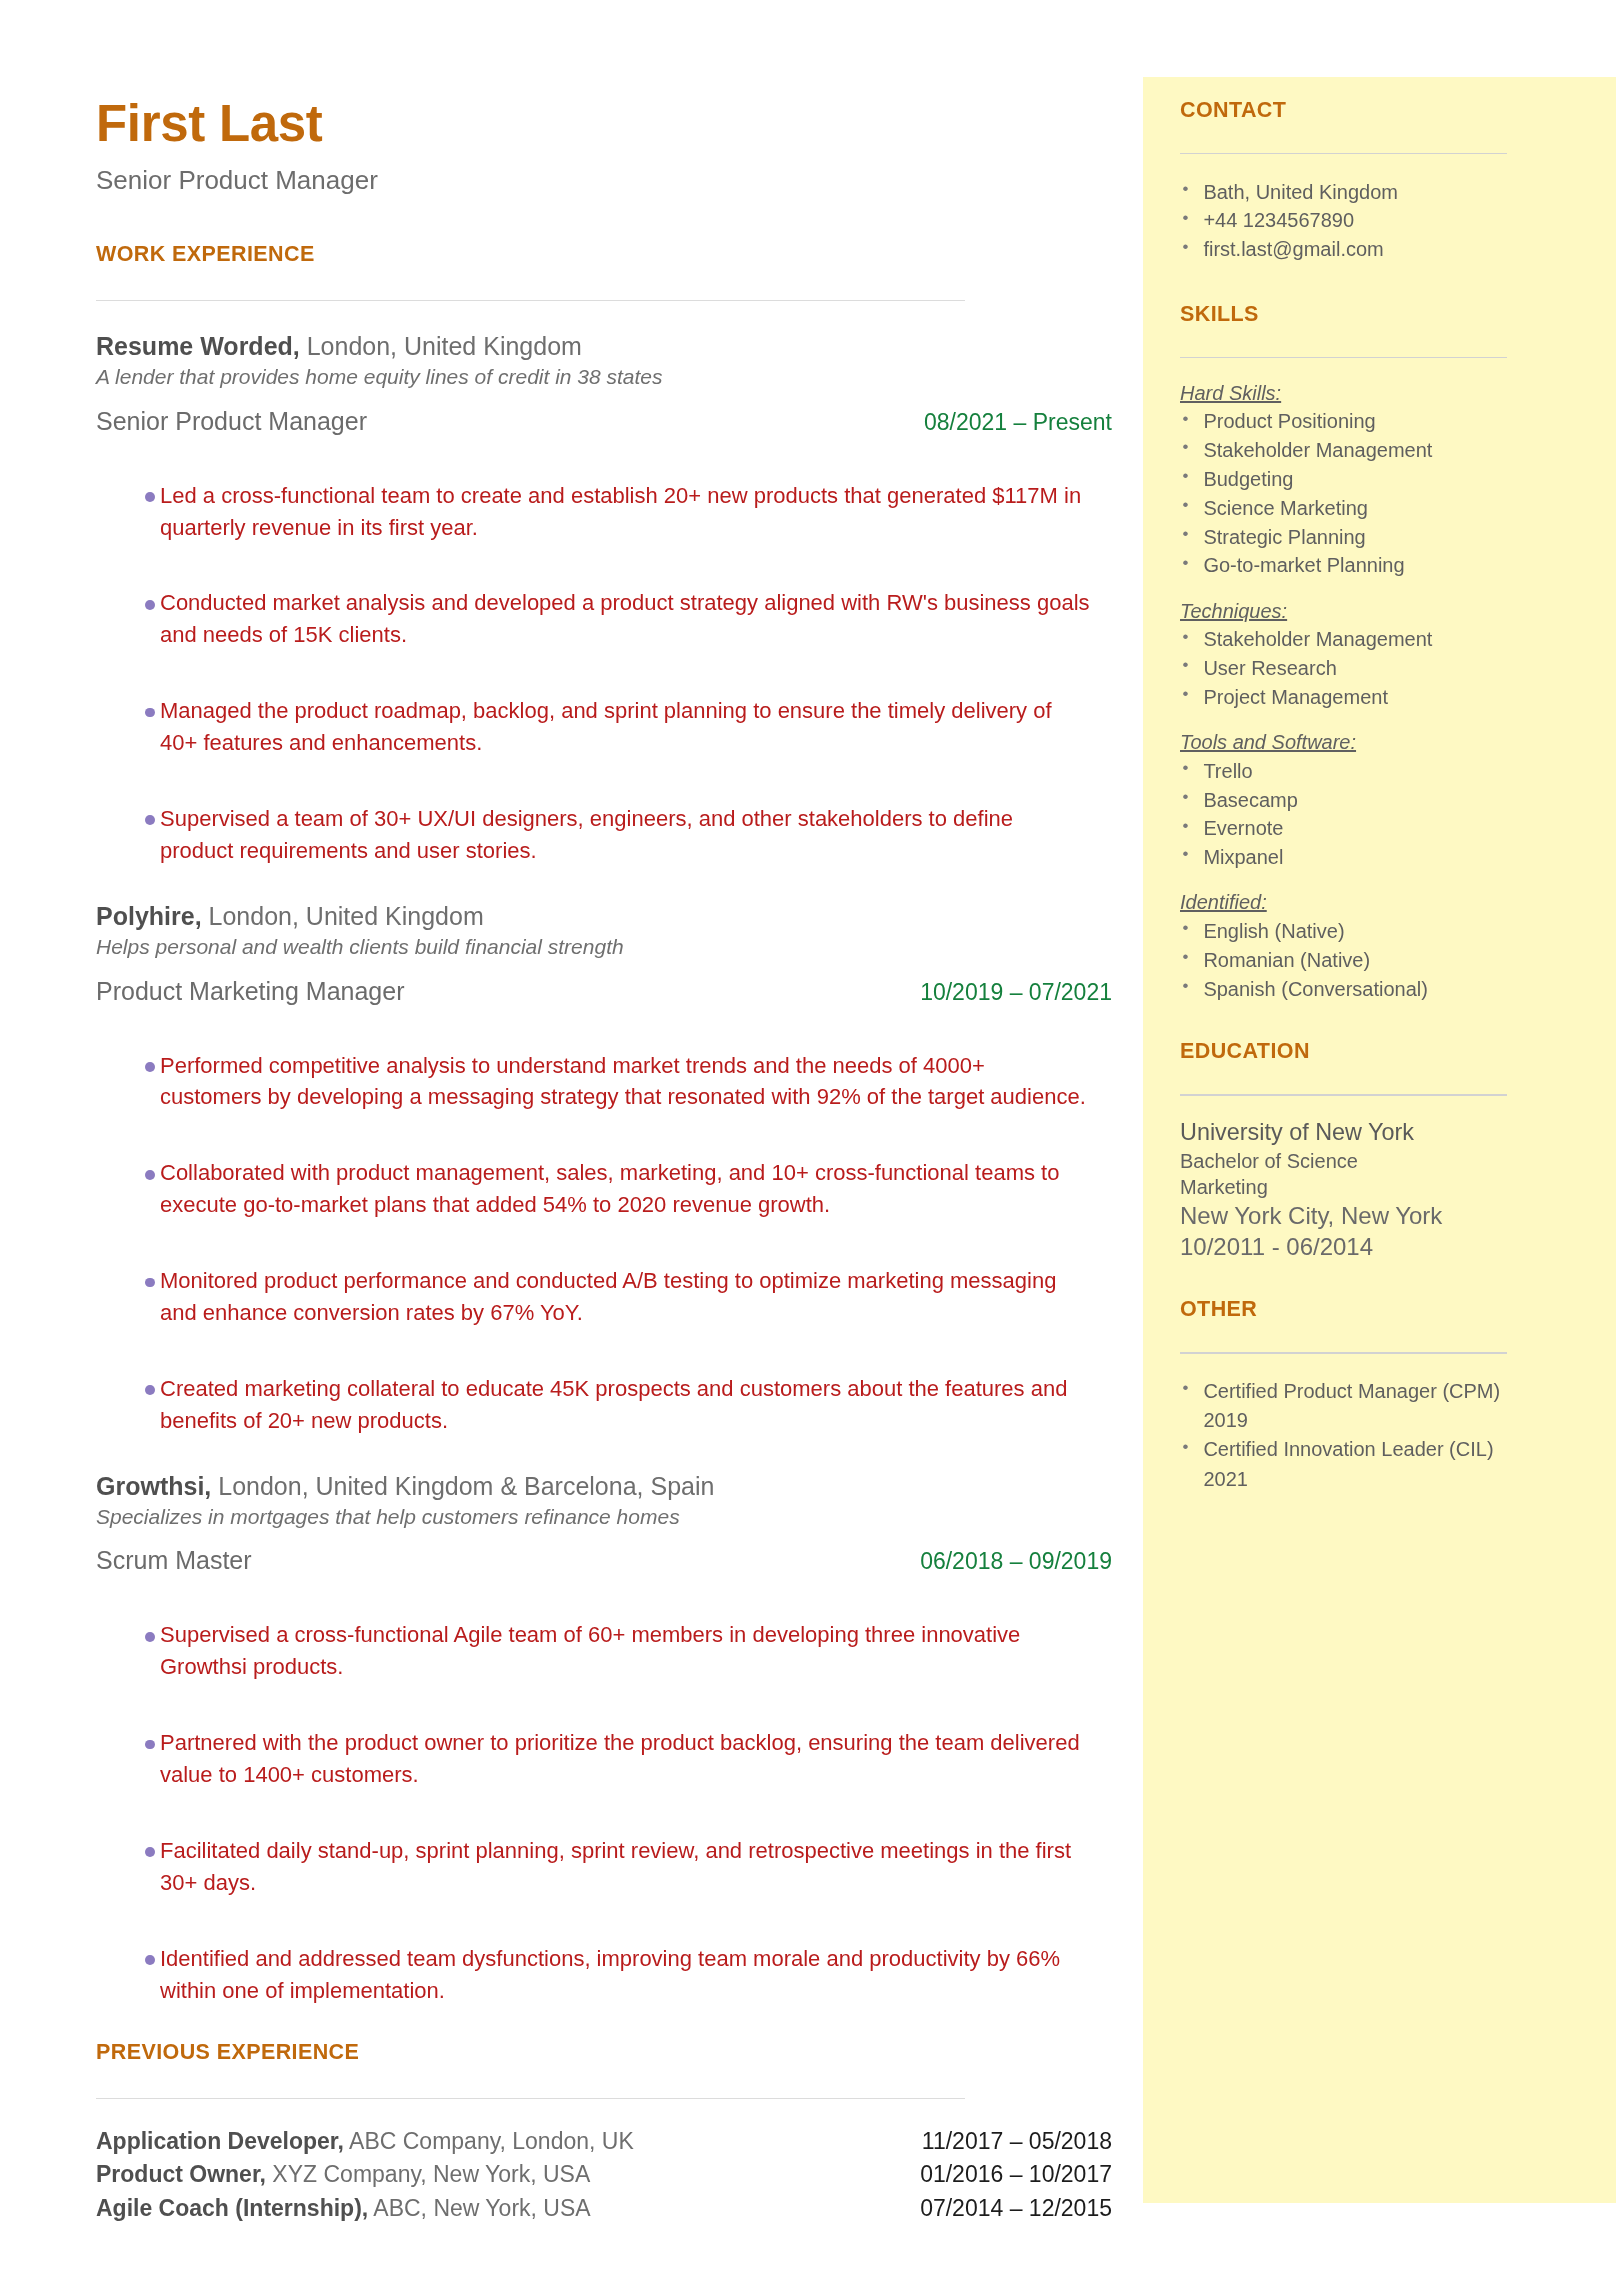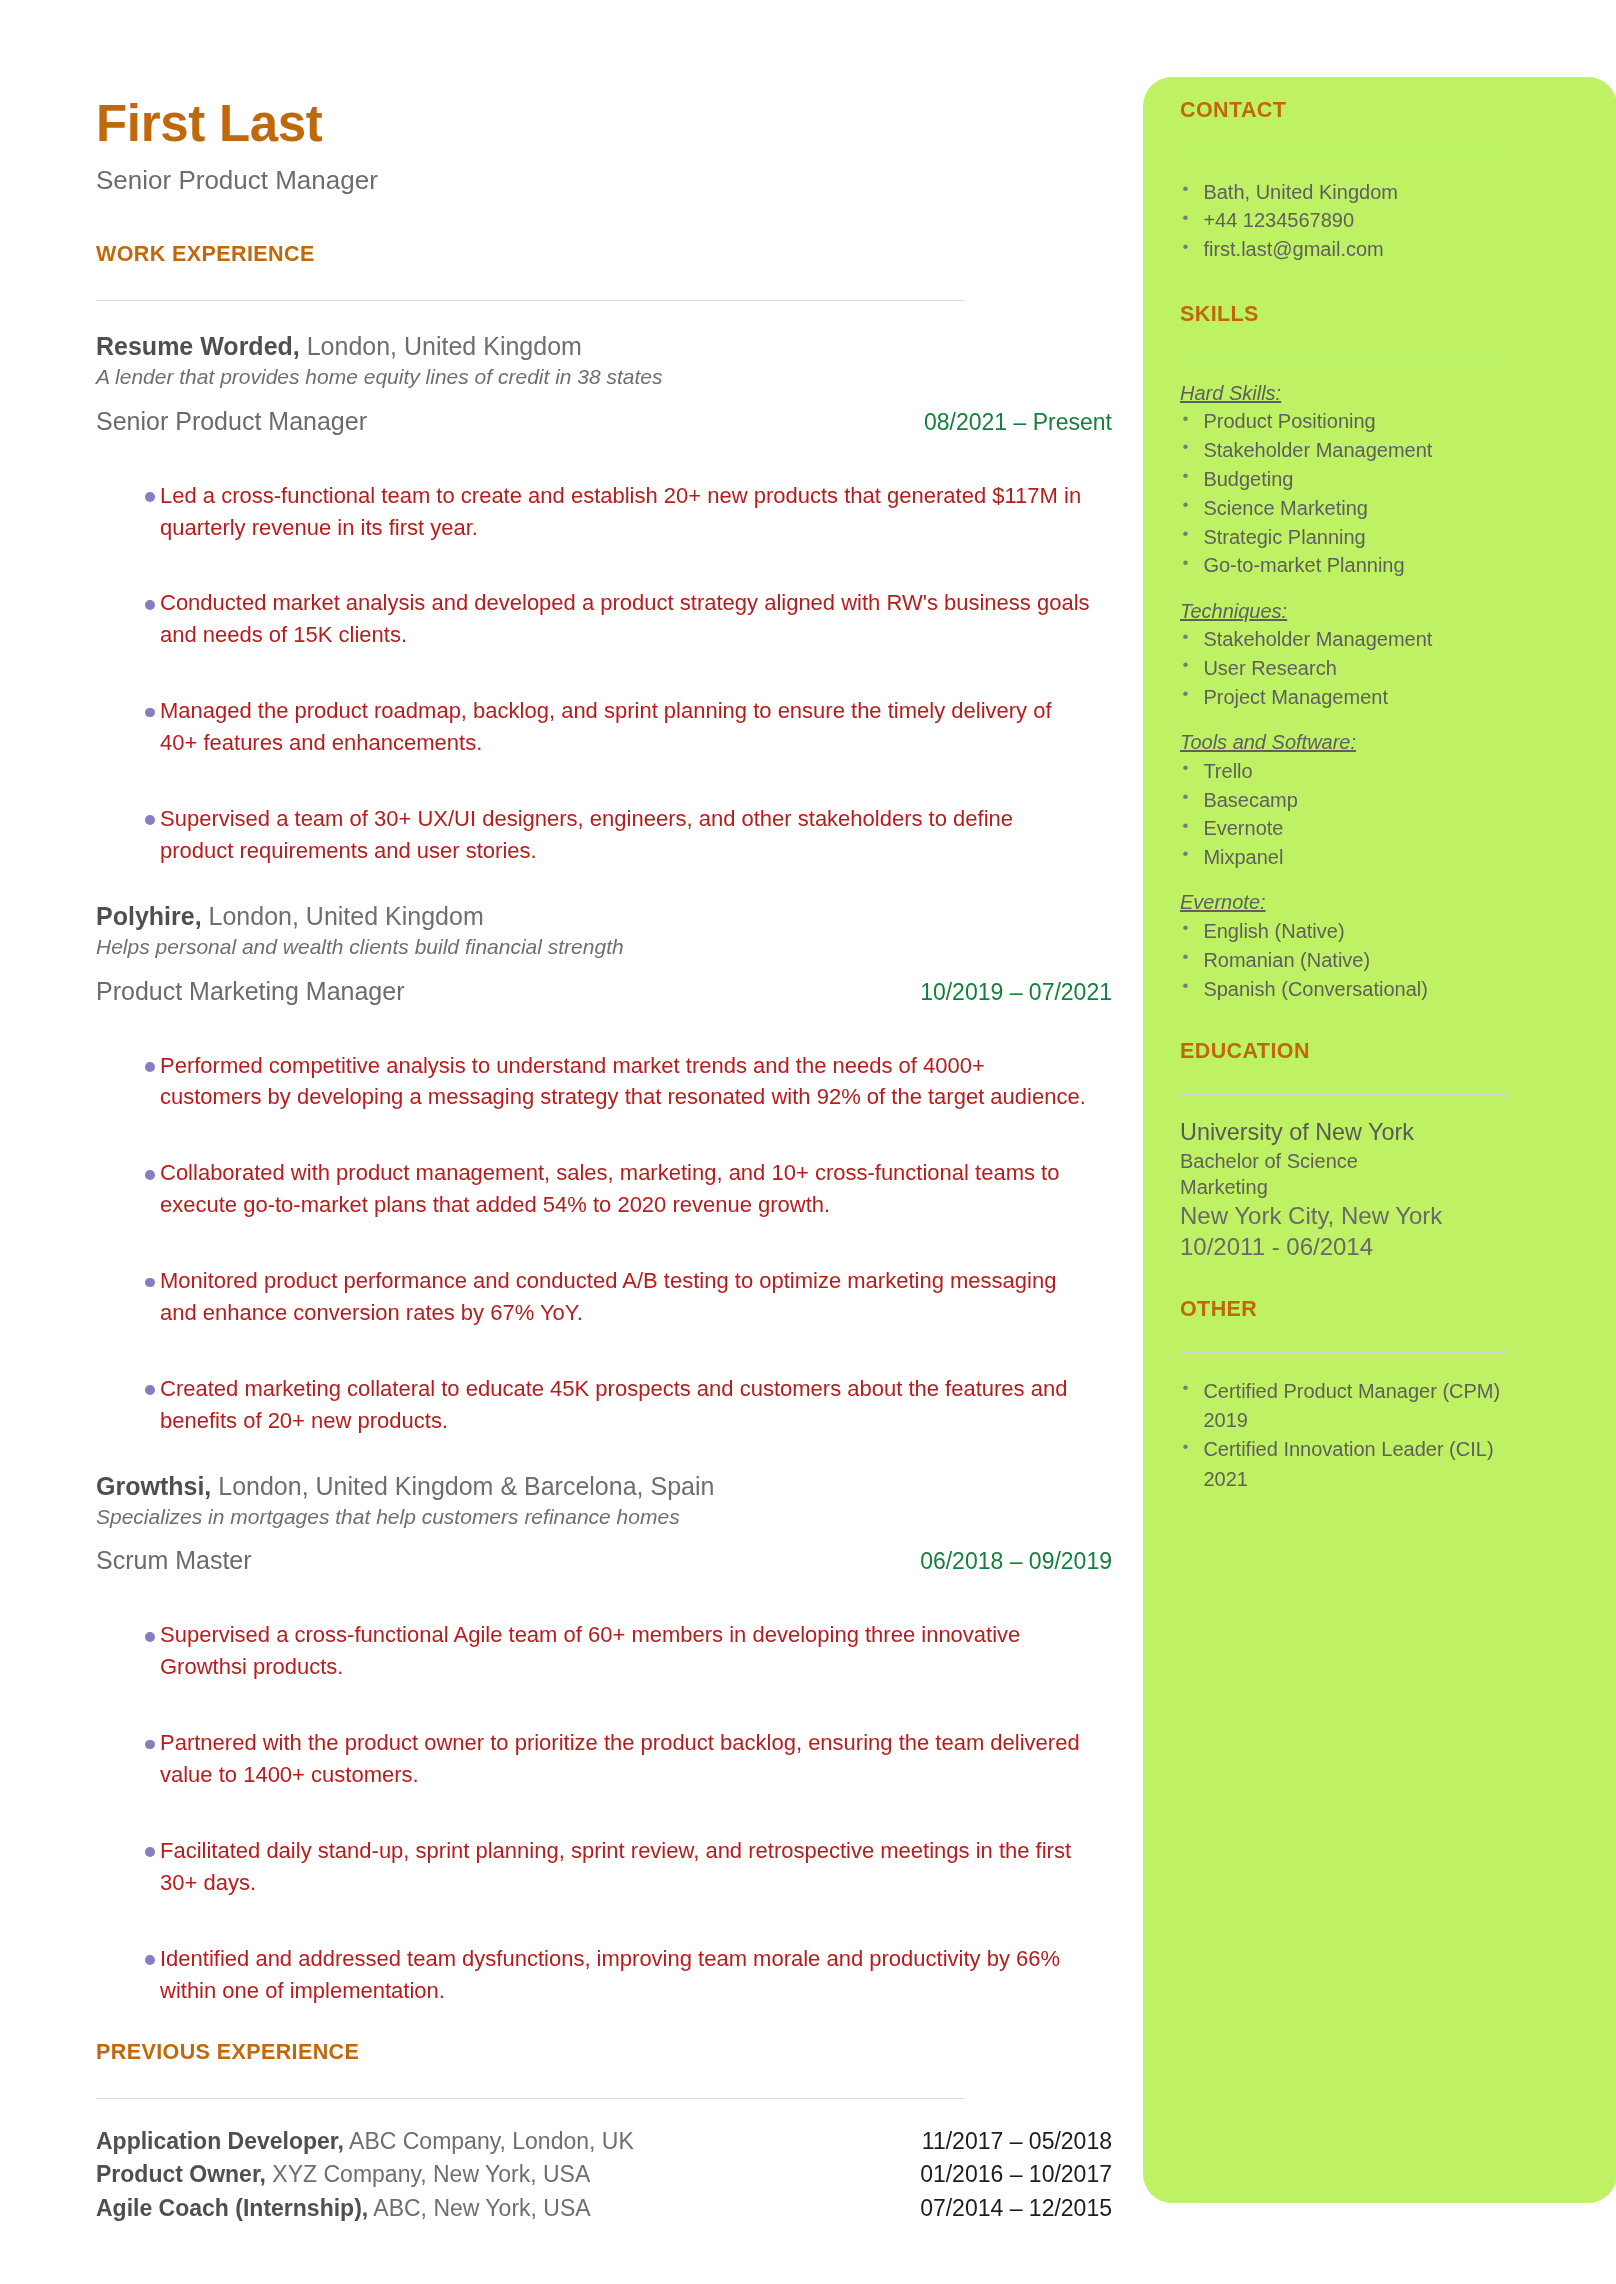--- a/index.html
+++ b/index.html
@@ -23,24 +23,23 @@
     background: #ffffff;
   }
 
   
   .sidebar {
     position: absolute;
     left: 1143px;
     top: 77px;
     width: 474px;
     height: 2126px;
-    background: #bef264;
+    background: #fef9c3;
     box-sizing: border-box;
     padding: 21px 109px 0 37px;
-    border-radius: 29px;
   }
   .side-section { margin-bottom: 0; }
   .side-heading {
     color: #C0690C;
     font-weight: bold;
     font-size: 21.5px;
     letter-spacing: 0.4px;
     margin: 0 0 30px 0;
   }
   .side-rule {
@@ -336,21 +335,21 @@
           <div class="side-group">
             <div class="side-sublabel">Tools and Software:</div>
             <ul class="side-list">
               <li>Trello</li>
               <li>Basecamp</li>
               <li>Evernote</li>
               <li>Mixpanel</li>
             </ul>
           </div>
           <div class="side-group">
-            <div class="side-sublabel">Evernote:</div>
+            <div class="side-sublabel">Identified:</div>
             <ul class="side-list">
               <li>English (Native)</li>
               <li>Romanian (Native)</li>
               <li>Spanish (Conversational)</li>
             </ul>
           </div>
         </div>
     </div>
 
     <div class="side-section edu-block">

